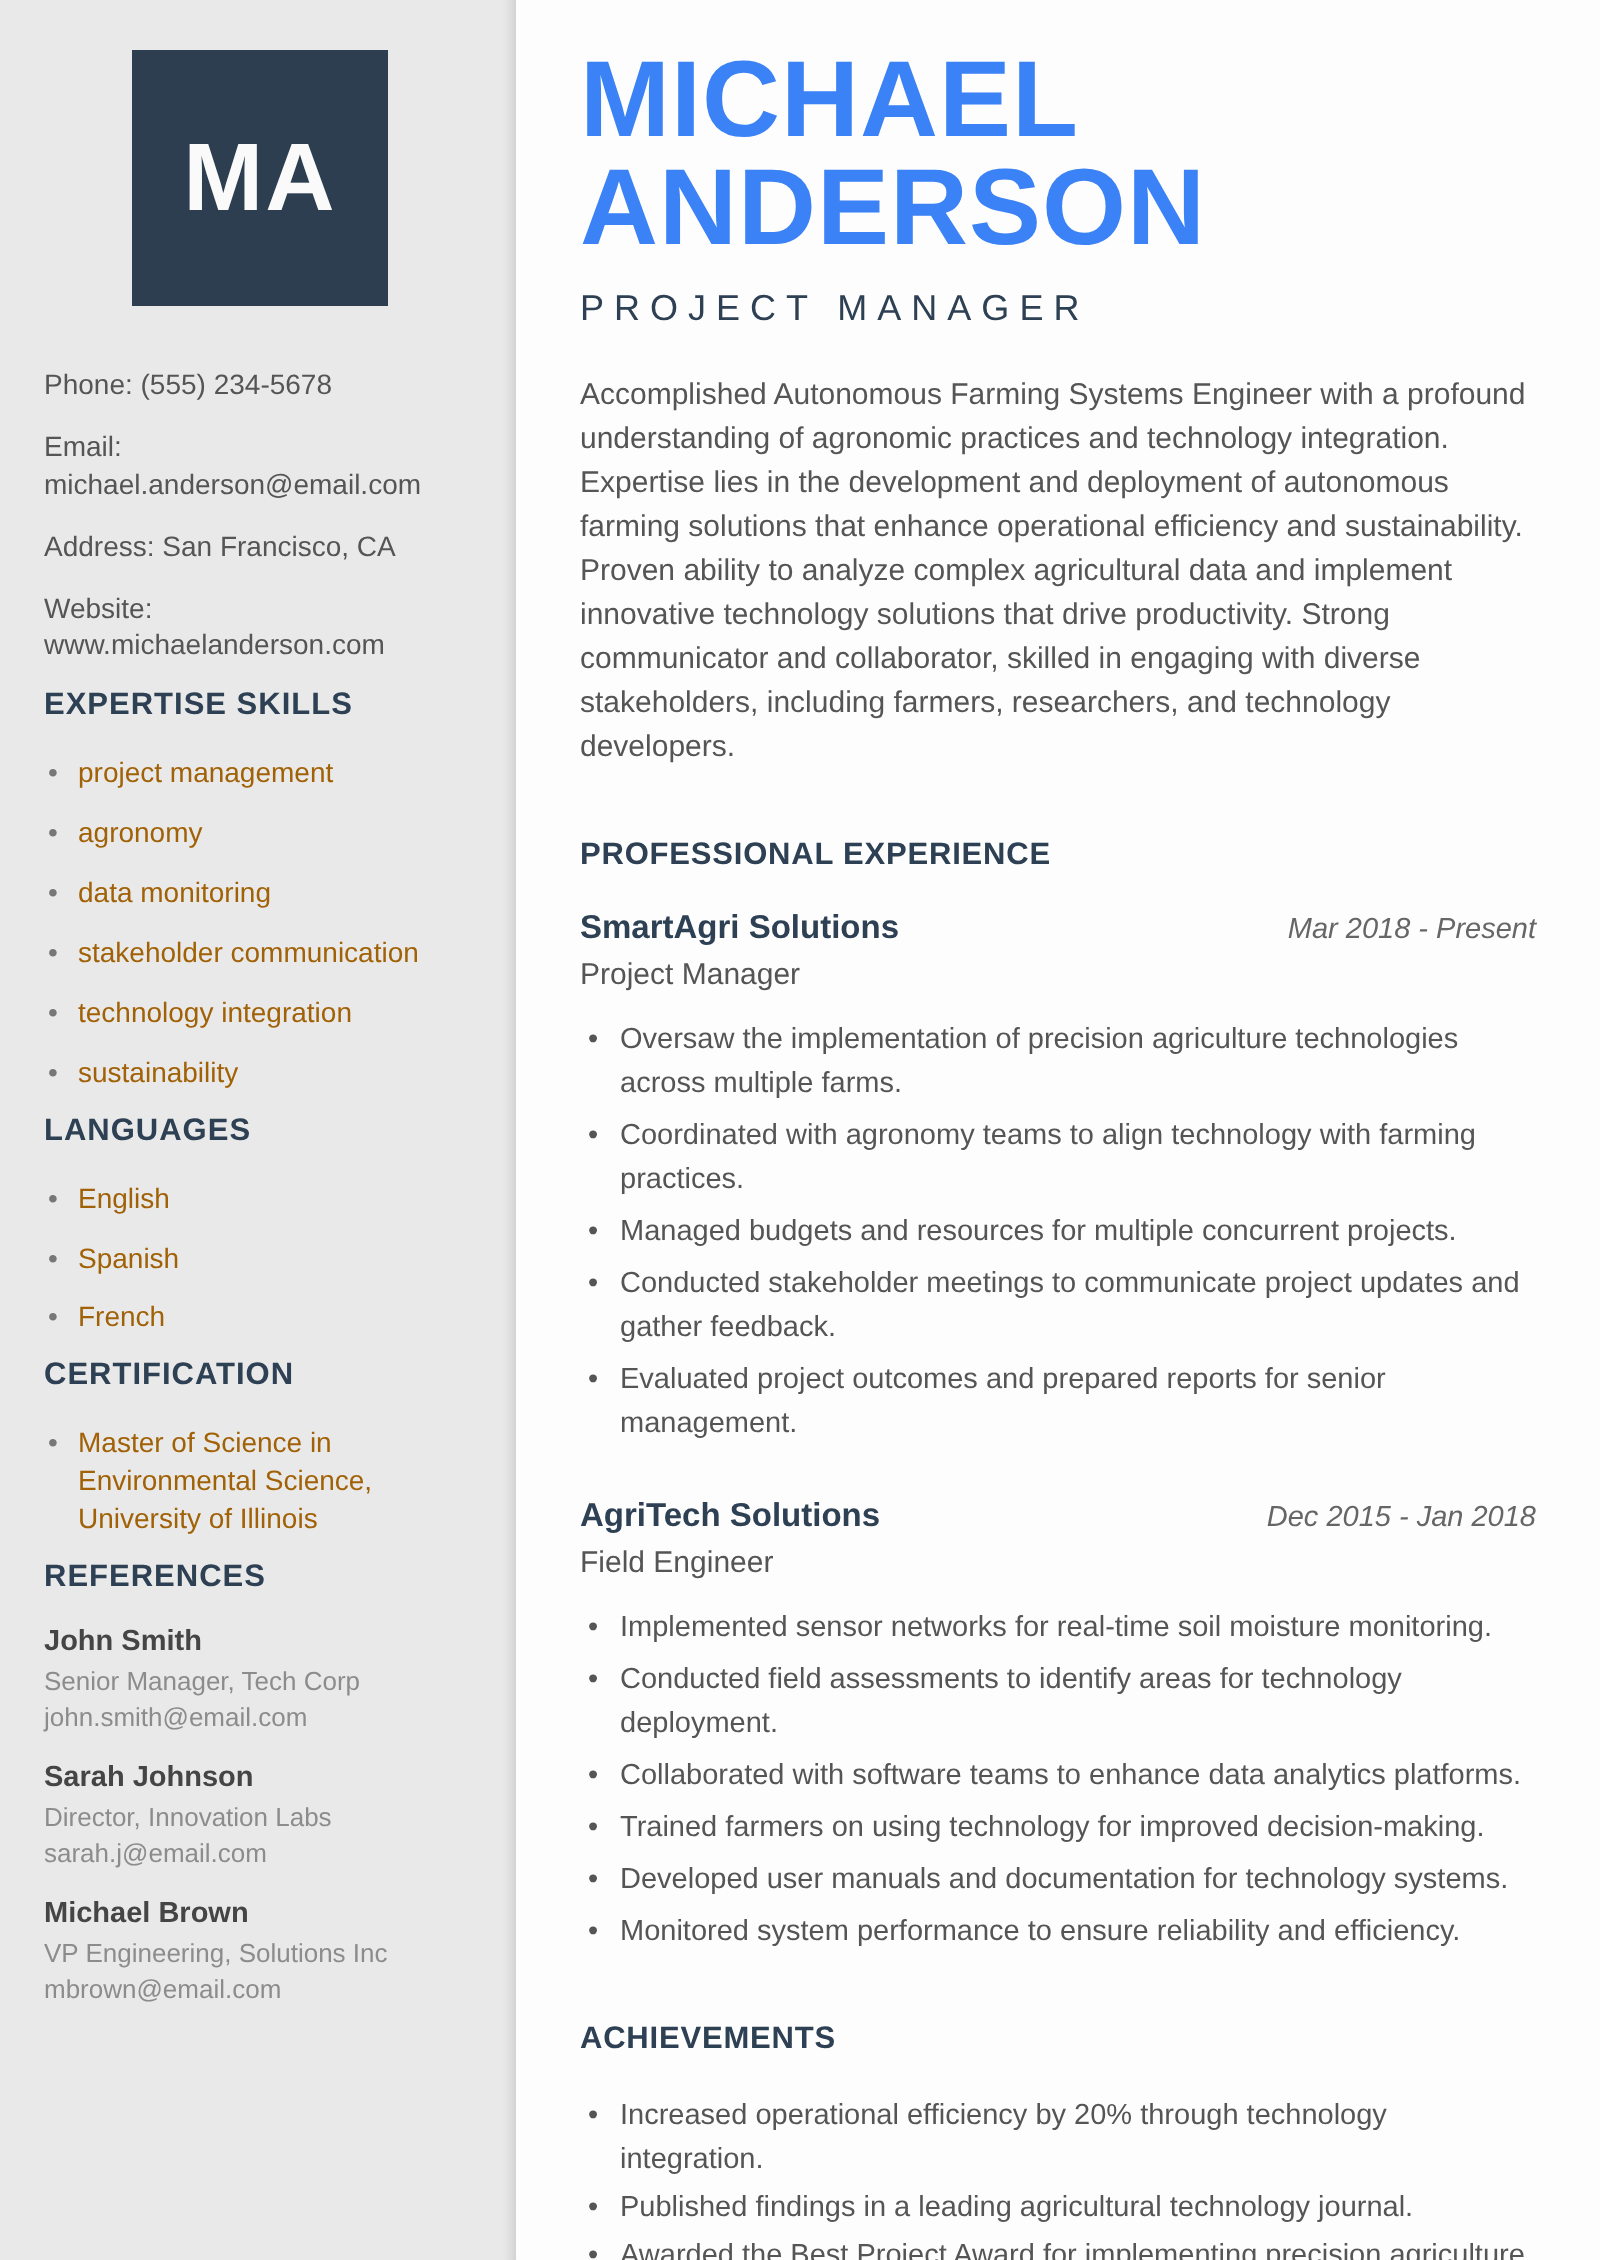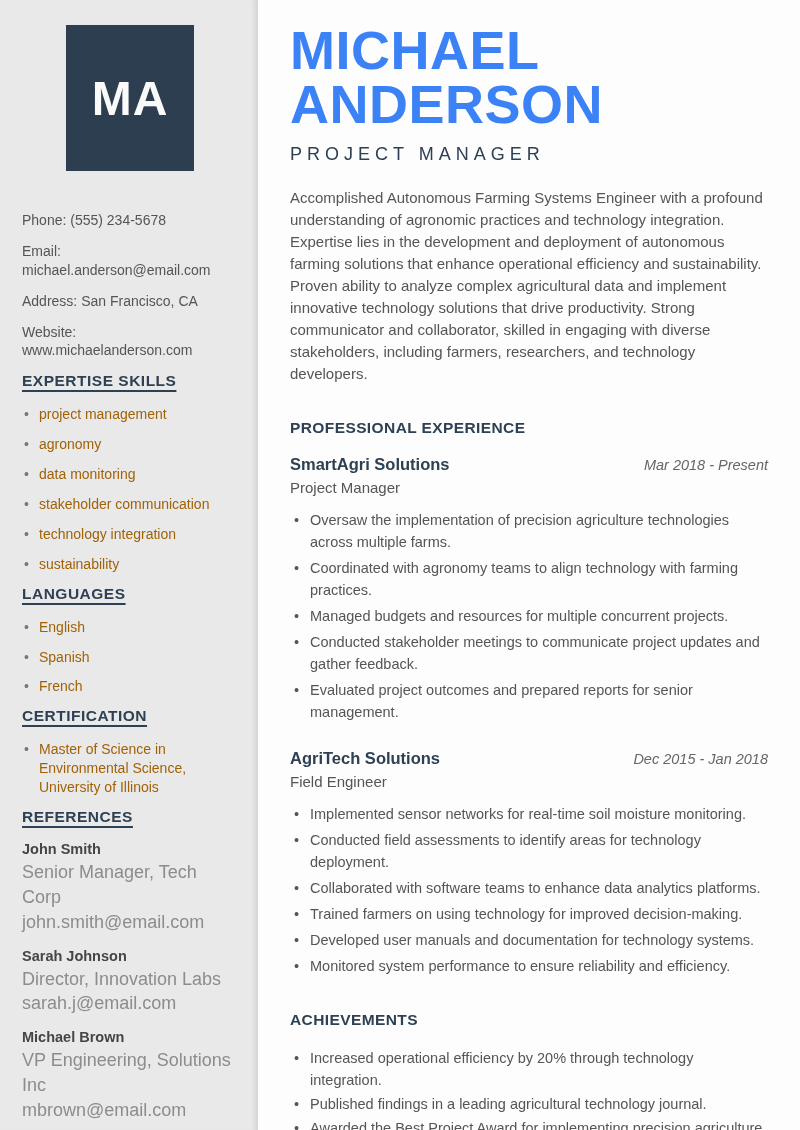--- a/index.html
+++ b/index.html
@@ -13,51 +13,51 @@
   .page { display: flex; width: 800px; height: 1130px; background: #fdfdfd; }
 
   
   .sidebar {
     width: 258px; min-width: 258px;
     background: #e9e9e9;
     padding: 25px 20px 20px 22px;
     box-shadow: inset -7px 0 6px -5px rgba(0,0,0,0.12);
   }
   .monogram {
-    width: 128px; height: 146px;
+    width: 128px; height: 128px;
     background: #2d3e50;
     margin: 0 auto;
     display: flex; align-items: center; justify-content: center;
   }
   .monogram span {
     color: #fafafa; font-size: 48px; font-weight: bold; letter-spacing: 1px;
   }
-  .contact { margin-top: 40px; }
+  .contact { margin-top: 30px; }
   .contact-line { font-size: 14px; color: #555; margin-bottom: 12px; line-height: 1.35; }
 
   .side-heading {
     color: #2e4053; font-size: 15.5px; font-weight: bold;
     letter-spacing: 0.5px;
-    text-decoration: underline; text-underline-offset: 4px;
+    text-underline-offset: 4px;
     text-decoration-thickness: 1.5px;
     margin-bottom: 15px;
   }
   ul.side-list { list-style: none; }
   ul.side-list li {
     position: relative; padding-left: 17px;
     font-size: 14px; color: #a16207; line-height: 1.35;
     margin-bottom: 11px;
   }
   ul.side-list li::before {
     content: "•"; position: absolute; left: 2px; top: 0; color: #777;
   }
 
   .ref-person { margin-bottom: 13px; }
   .ref-name { font-size: 14.5px; font-weight: bold; color: #454545; margin-bottom: 3px; }
-  .ref-role, .ref-email { font-size: 18px; color: #8c8c8c; line-height: 1.38; }
+  .ref-role, .ref-email { font-size: 13px; color: #8c8c8c; line-height: 1.38; }
 
   
   .main {
     flex: 1;
     background: #fdfdfd;
     padding: 23px 32px 20px 32px;
   }
   .name {
     font-size: 54px; font-weight: bold; color: #3b82f6;
     letter-spacing: 0.5px; line-height: 1.0;

